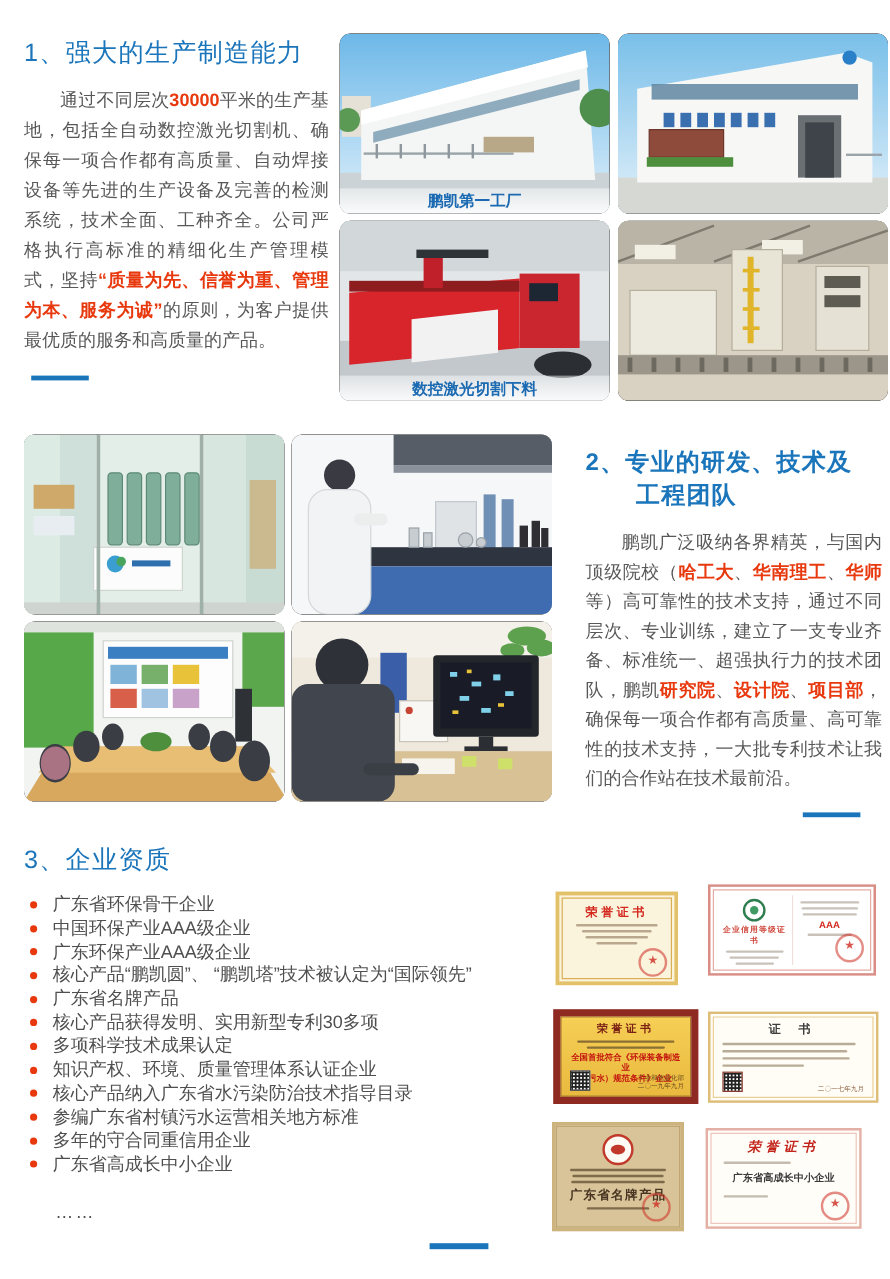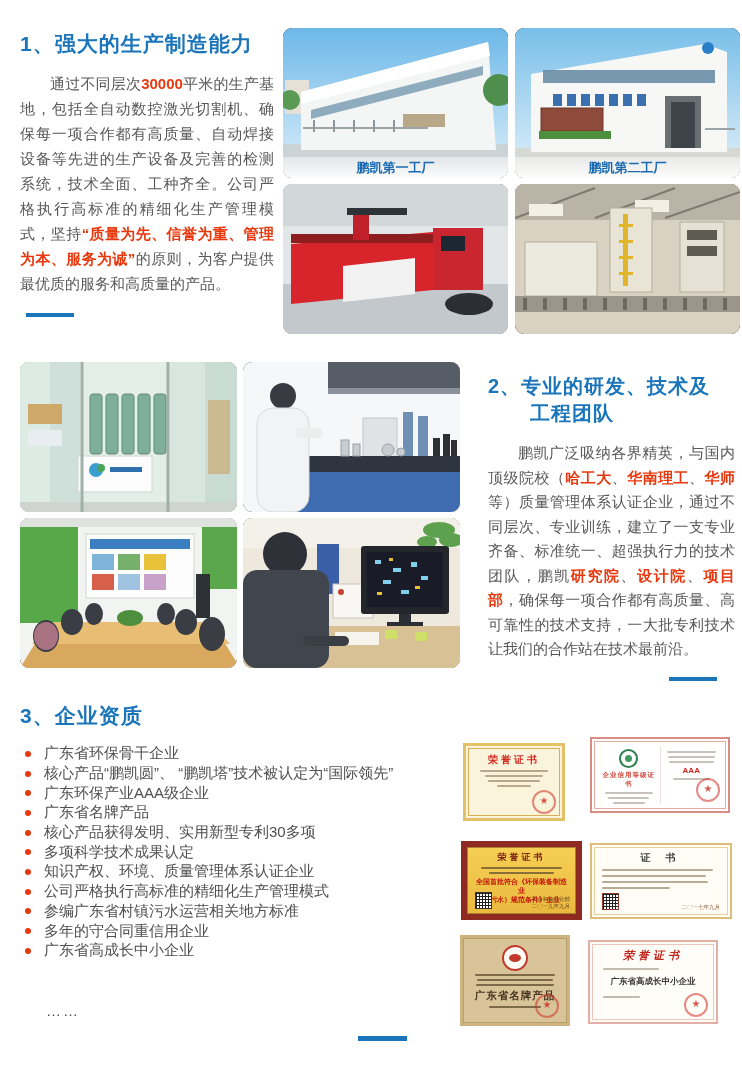--- a/index.html
+++ b/index.html
@@ -2,21 +2,21 @@
 <html><head>
 <meta charset="utf-8">
 <style>
   html,body{margin:0;padding:0;}
   body{
     width:742px;height:1066px;position:relative;background:#ffffff;
     font-family:"Liberation Sans","DejaVu Sans",sans-serif;overflow:hidden;
   }
   .abs{position:absolute;}
   
-  .sec-title{font-size:21px;font-weight:bold;color:#1b75bb;letter-spacing:1px;}
+  .sec-title{font-size:21px;font-weight:normal;color:#1b75bb;letter-spacing:1px;}
   .para{font-size:15px;line-height:25px;color:#585858;text-align:justify;text-indent:2em;margin:0;}
   .para .em{color:#e8380d;font-weight:bold;}
   .dash{width:48px;height:4px;background:#1b75bb;}
   
   .grid{display:grid;}
   .ph{position:relative;border-radius:9px;overflow:hidden;background:#000000;}
   .ph svg{display:block;width:100%;height:100%;}
   .cap{position:absolute;left:0;right:0;bottom:0;height:21px;
     background:linear-gradient(rgba(255,255,255,.45),rgba(255,255,255,.92));
     display:flex;align-items:center;justify-content:center;
@@ -152,36 +152,36 @@
         <rect x="94" y="66" width="9" height="12"></rect>
           <rect x="108" y="66" width="9" height="12"></rect>
         <rect x="122" y="66" width="9" height="12"></rect>
       </g>
       <rect x="26" y="80" width="62" height="23" fill="#8e4a3a" stroke="#6d362a"></rect>
       <rect x="24" y="103" width="72" height="8" fill="#4e8f3e"></rect>
       <rect x="150" y="68" width="36" height="52" fill="#6a6f74"></rect>
       <rect x="156" y="74" width="24" height="46" fill="#3f444a"></rect>
       <rect x="190" y="100" width="30" height="2" fill="#9aa4aa"></rect>
     </svg>
-    <div class="cap">鹏凯第二工厂</div>
   </div>
   <div class="ph">
     <svg viewBox="0 0 225 150" preserveAspectRatio="none">
       <rect width="225" height="150" fill="#e3e6e8"></rect>
       <rect y="0" width="225" height="42" fill="#d2d7da"></rect>
       <rect y="100" width="225" height="50" fill="#c2c8cc"></rect>
       <polygon points="8,60 150,48 150,106 8,120" fill="#d8252b"></polygon>
       <rect x="8" y="50" width="142" height="9" fill="#8e1d20"></rect>
       <polygon points="60,82 132,74 132,110 60,118" fill="#f2f2f2"></polygon>
       <rect x="70" y="28" width="16" height="28" fill="#c0202a"></rect>
       <rect x="64" y="24" width="60" height="7" fill="#2e3338"></rect>
       <rect x="150" y="44" width="50" height="62" fill="#ca2630"></rect>
       <rect x="158" y="52" width="24" height="15" fill="#1d2733"></rect>
       <ellipse cx="186" cy="120" rx="24" ry="11" fill="#2b2e33"></ellipse>
     </svg>
+    <div class="cap">数控激光切割下料</div>
   </div>
   <div class="ph">
     <svg viewBox="0 0 225 150" preserveAspectRatio="none">
       <rect width="225" height="150" fill="#d9d2c2"></rect>
       <rect width="225" height="36" fill="#b9b4a6"></rect>
       <line x1="0" y1="34" x2="80" y2="4" stroke="#7e7a6e" stroke-width="2"></line>
       <line x1="80" y1="34" x2="160" y2="4" stroke="#7e7a6e" stroke-width="2"></line>
       <line x1="150" y1="34" x2="225" y2="8" stroke="#7e7a6e" stroke-width="2"></line>
       <rect x="14" y="20" width="34" height="12" fill="#f2efe4"></rect>
         <rect x="120" y="16" width="34" height="12" fill="#f2efe4"></rect>
@@ -338,58 +338,62 @@
       <circle cx="42" cy="36" r="22" fill="#2e3138"></circle>
       <rect x="0" y="52" width="86" height="98" rx="14" fill="#41454d"></rect>
       <rect x="60" y="118" width="46" height="10" rx="5" fill="#3a3e45"></rect>
     </svg>
   </div>
 </div>
 
 <div class="abs" id="s2-text">
   <div class="t2line">2、专业的研发、技术及</div>
   <div class="t2line ind">工程团队</div>
-  <p class="para"><span>鹏凯广泛吸纳各界精英，与国内顶级院校（</span><span class="em">哈工大</span><span>、</span><span class="em">华南理工</span><span>、</span><span class="em">华师</span><span>等）质量管理体系认证企业，通过不同层次、专业训练，建立了一支专业齐备、标准统一、超强执行力的技术团队，鹏凯</span><span class="em">研究院</span><span>、</span><span class="em">设计院</span><span>、</span><span class="em">项目部</span><span>，确保每一项合作都有高质量、高可靠性的技术支持，一大批专利技术让我们的合作站在技术最前沿。</span></p>
+  <p class="para"><span>鹏凯广泛吸纳各界精英，与国内顶级院校（</span><span class="em">哈工大</span><span>、</span><span class="em">华南理工</span><span>、</span><span class="em">华师</span><span>等）高可靠性的技术支持，通过不同层次、专业训练，建立了一支专业齐备、标准统一、超强执行力的技术团队，鹏凯</span><span class="em">研究院</span><span>、</span><span class="em">设计院</span><span>、</span><span class="em">项目部</span><span>，确保每一项合作都有高质量、高可靠性的技术支持，一大批专利技术让我们的合作站在技术最前沿。</span></p>
   <div class="dash"></div>
 </div>
 
 <div class="abs sec-title" id="s3-title">3、企业资质</div>
 
 <div class="abs" id="s3-list">
     <div class="brow">
       <span class="bdot"></span>
       <span class="btxt">广东省环保骨干企业</span>
     </div>
     <div class="brow">
       <span class="bdot"></span>
+      <span class="btxt">中国环保产业AAA级企业</span>
+    </div>
+    <div class="brow">
+      <span class="bdot"></span>
+      <span class="btxt">广东环保产业AAA级企业</span>
+    </div>
+    <div class="brow">
+      <span class="bdot"></span>
       <span class="btxt">核心产品“鹏凯圆”、 “鹏凯塔”技术被认定为“国际领先”</span>
     </div>
     <div class="brow">
       <span class="bdot"></span>
-      <span class="btxt">广东环保产业AAA级企业</span>
-    </div>
-    <div class="brow">
-      <span class="bdot"></span>
       <span class="btxt">广东省名牌产品</span>
     </div>
     <div class="brow">
       <span class="bdot"></span>
       <span class="btxt">核心产品获得发明、实用新型专利30多项</span>
     </div>
     <div class="brow">
       <span class="bdot"></span>
       <span class="btxt">多项科学技术成果认定</span>
     </div>
     <div class="brow">
       <span class="bdot"></span>
       <span class="btxt">知识产权、环境、质量管理体系认证企业</span>
     </div>
     <div class="brow">
       <span class="bdot"></span>
-      <span class="btxt">公司严格执行高标准的精细化生产管理模式</span>
+      <span class="btxt">核心产品纳入广东省水污染防治技术指导目录</span>
     </div>
     <div class="brow">
       <span class="bdot"></span>
       <span class="btxt">参编广东省村镇污水运营相关地方标准</span>
     </div>
     <div class="brow">
       <span class="bdot"></span>
       <span class="btxt">多年的守合同重信用企业</span>
     </div>
     <div class="brow">

